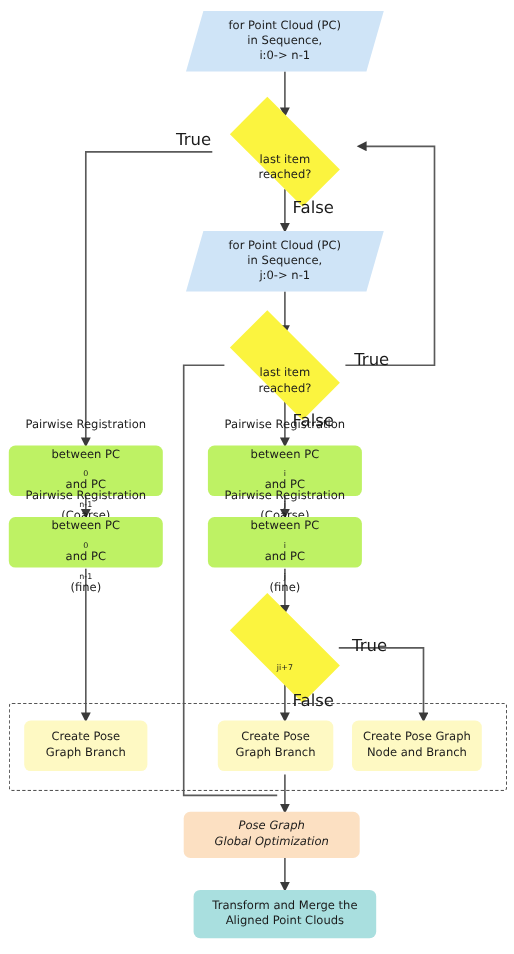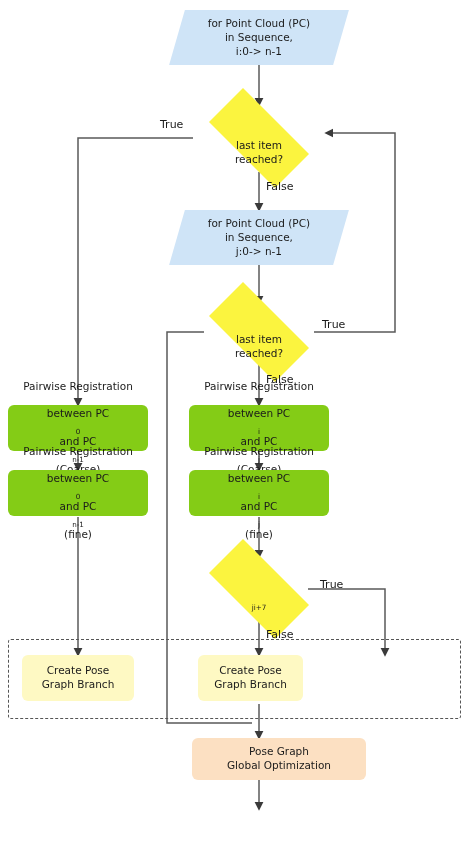--- a/index.html
+++ b/index.html
@@ -37,36 +37,36 @@
     border-radius:0;
   }
   .diamond .dshape{
     position:absolute;left:0;top:0;width:100%;height:100%;
     background:#fbf43f;
     transform:rotate(45deg) scale(.707);
     z-index:0;
   }
   .diamond > span{position:relative;z-index:1;margin-top:29px;}
 
-  .green{background:#84cc16;}
+  .green{background:#bef264;}
   .pink{background:#fef9c3;}
   .orange{background:#fce0c2;}
   .teal{background:#a9dfdf;}
 
   .dashedbox{
     position:absolute;
     border:1.4px dashed #555;
     border-radius:3px;
     background:transparent;
     z-index:1;
   }
 
   .edgelabel{
     position:absolute;
-    font-size:11px;
+    font-size:15px;
     color:#1b1b1b;
     z-index:4;
     white-space:nowrap;
   }
   sub{font-size:7.2px;line-height:0;}
 </style>
 </head>
 <body>
 
 <div id="canvas">
@@ -161,26 +161,34 @@
   <div class="node pink" style="left:22px;top:655px;width:112px;height:46px;">
     <span>Create Pose
 Graph Branch</span>
   </div>
 
   <div class="node pink" style="left:198px;top:655px;width:105px;height:46px;">
     <span>Create Pose
 Graph Branch</span>
   </div>
 
+  <div class="node pink" style="left:320px;top:655px;width:118px;height:46px;">
+    <span>Create Pose Graph
+Node and Branch</span>
+  </div>
 
-  <div class="node orange" style="left:192px;top:738px;width:174px;height:42px;">
+  <div class="node orange" style="left:167px;top:738px;width:160px;height:42px;font-style:italic;">
     <span>Pose Graph
 Global Optimization</span>
   </div>
 
+  <div class="node teal" style="left:176px;top:809px;width:166px;height:44px;">
+    <span>Transform and Merge the
+Aligned Point Clouds</span>
+  </div>
 
   <div class="edgelabel" style="left:160px;top:118px;">True</div>
   <div class="edgelabel" style="left:266px;top:180px;">False</div>
   <div class="edgelabel" style="left:322px;top:318px;">True</div>
   <div class="edgelabel" style="left:266px;top:373px;">False</div>
   <div class="edgelabel" style="left:320px;top:578px;">True</div>
   <div class="edgelabel" style="left:266px;top:628px;">False</div>
 
 </div>
 

